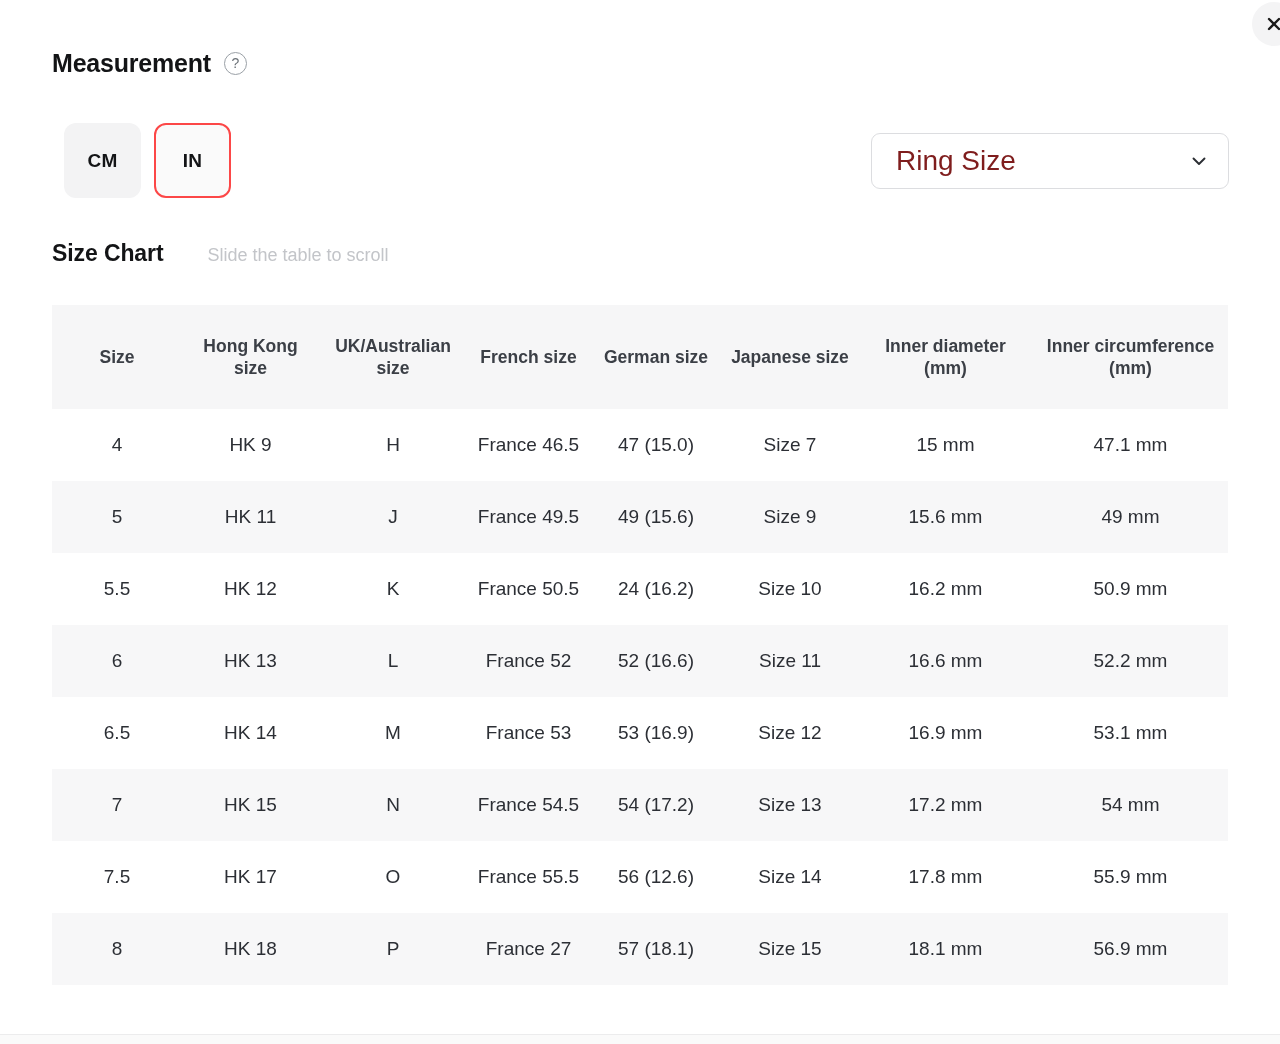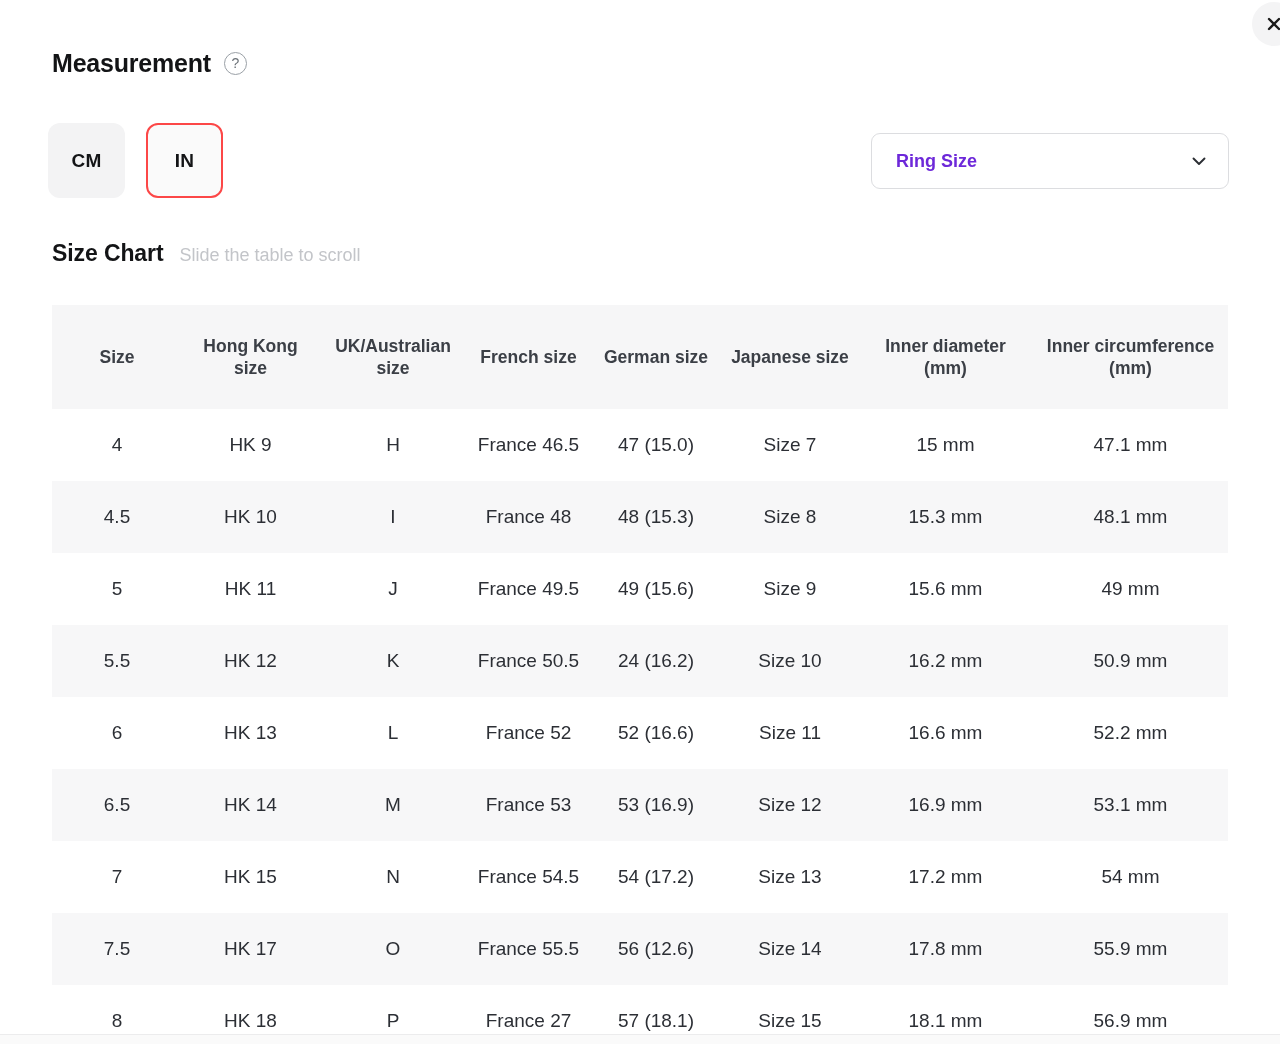--- a/index.html
+++ b/index.html
@@ -66,21 +66,21 @@
     align-items: center;
     justify-content: center;
     cursor: pointer;
     line-height: 1;
     padding-bottom: 1px;
   }
 
   
   .unit-toggles {
     position: absolute;
-    left: 48px;
+    left: 64px;
     top: 123px;
     display: flex;
     gap: 13px;
   }
   .unit-btn {
     width: 77px;
     height: 75px;
     border-radius: 12px;
     background: #f3f3f4;
     border: 2px solid transparent;
@@ -90,65 +90,64 @@
     color: #131416;
     letter-spacing: 0.3px;
     cursor: pointer;
     display: flex;
     align-items: center;
     justify-content: center;
   }
   .unit-btn.selected {
     background: #fafafa;
     border: 2.5px solid #fc4747;
-    margin-left: 8px;
   }
 
   
   .size-select {
     position: absolute;
     left: 871px;
     top: 133px;
     width: 358px;
     height: 56px;
     border: 1px solid #dcdde0;
     border-radius: 9px;
     background: #ffffff;
     display: flex;
     align-items: center;
     padding: 0 18px 0 24px;
     cursor: pointer;
   }
   .size-select-value {
     flex: 1;
-    font-size: 18px;
-    color: #6d28d9;
-    font-weight: 700;
+    font-size: 28px;
+    color: #7f1d1d;
+    font-weight: 400;
   }
   .chev { display: block; }
 
   
   .chart-head {
     position: absolute;
     left: 52px;
     top: 240px;
     display: flex;
     align-items: baseline;
-    gap: 16px;
   }
   .chart-title {
     font-size: 23px;
     font-weight: 700;
     color: #131416;
     letter-spacing: -0.1px;
   }
   .chart-hint {
     font-size: 18px;
     color: #c3c5c9;
     font-weight: 400;
+    margin-left: 44px;
   }
 
   
   .table-wrap {
     position: absolute;
     left: 52px;
     top: 305px;
     width: 1176px;
     overflow: hidden;
   }
@@ -269,30 +268,20 @@
             <td>4</td>
             <td>HK 9</td>
             <td>H</td>
             <td>France 46.5</td>
             <td>47 (15.0)</td>
             <td>Size 7</td>
             <td>15 mm</td>
             <td>47.1 mm</td>
           </tr>
           <tr>
-            <td>4.5</td>
-            <td>HK 10</td>
-            <td>I</td>
-            <td>France 48</td>
-            <td>48 (15.3)</td>
-            <td>Size 8</td>
-            <td>15.3 mm</td>
-            <td>48.1 mm</td>
-          </tr>
-          <tr>
             <td>5</td>
             <td>HK 11</td>
             <td>J</td>
             <td>France 49.5</td>
             <td>49 (15.6)</td>
             <td>Size 9</td>
             <td>15.6 mm</td>
             <td>49 mm</td>
           </tr>
           <tr>

